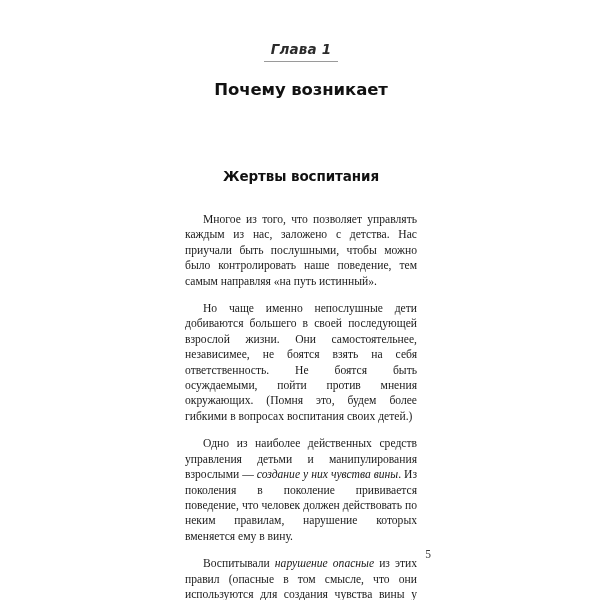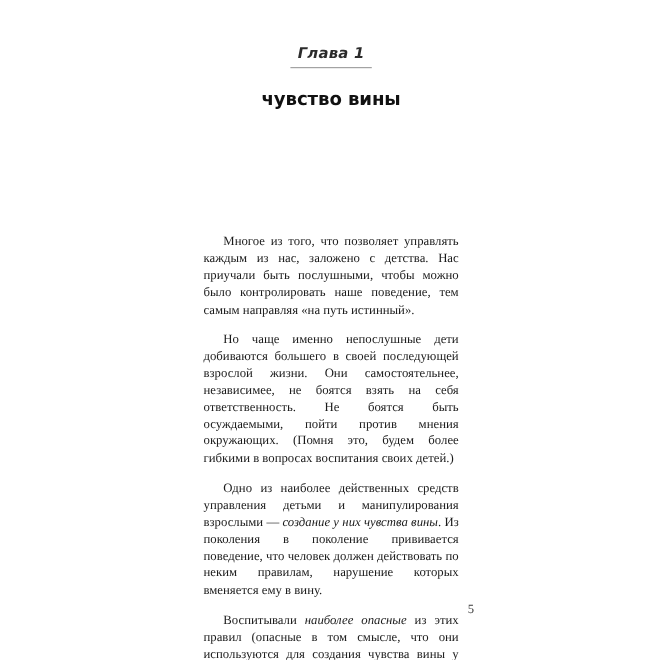--- a/index.html
+++ b/index.html
@@ -121,34 +121,35 @@
 </style>
 </head>
 <body>
 
 <div id="page">
 
   <div class="chapter-head">
     <div class="chapter-label">Глава 1</div>
     <div class="chapter-rule"></div>
     <div class="chapter-title">
-      <span class="tline">чувство вины</span>
+      <span class="tline">Почему возникает</span>
     </div>
   </div>
 
+  <div class="section-heading">Жертвы воспитания</div>
 
   <div class="body-col">
 
     <p>Многое из того, что позволяет управлять каждым из нас, заложено с детства. Нас приучали быть послушными, чтобы можно было контролировать наше поведение, тем самым направляя «на путь истинный».</p>
 
     <p>Но чаще именно непослушные дети добиваются большего в своей последующей взрослой жизни. Они самостоятельнее, независимее, не боятся взять на себя ответственность. Не боятся быть осуждаемыми, пойти против мнения окружающих. (Помня это, будем более гибкими в вопросах воспитания своих детей.)</p>
 
     <p><span>Одно из наиболее действенных средств управления детьми и манипулирования взрослыми — </span><em>создание у них чувства вины</em><span>. Из поколения в поколение прививается поведение, что человек должен действовать по неким правилам, нарушение которых вменяется ему в вину.</span></p>
 
-    <p><span>Воспитывали </span><em>наиболее опасные</em><span> из этих правил (опасные в том смысле, что они используются для создания чувства вины у того, кто их нарушит).</span></p>
+    <p><span>Воспитывали </span><em>нарушение опасные</em><span> из этих правил (опасные в том смысле, что они используются для создания чувства вины у того, кто их нарушит).</span></p>
 
     <p><strong>3. Вы должны реагировать на то, что вам говорят, отвечать на поставленные вопросы.</strong><span> Перечислим</span></p>
 
   </div>
 
   <div class="folio">5</div>
 
 </div>
 
 </body></html>

